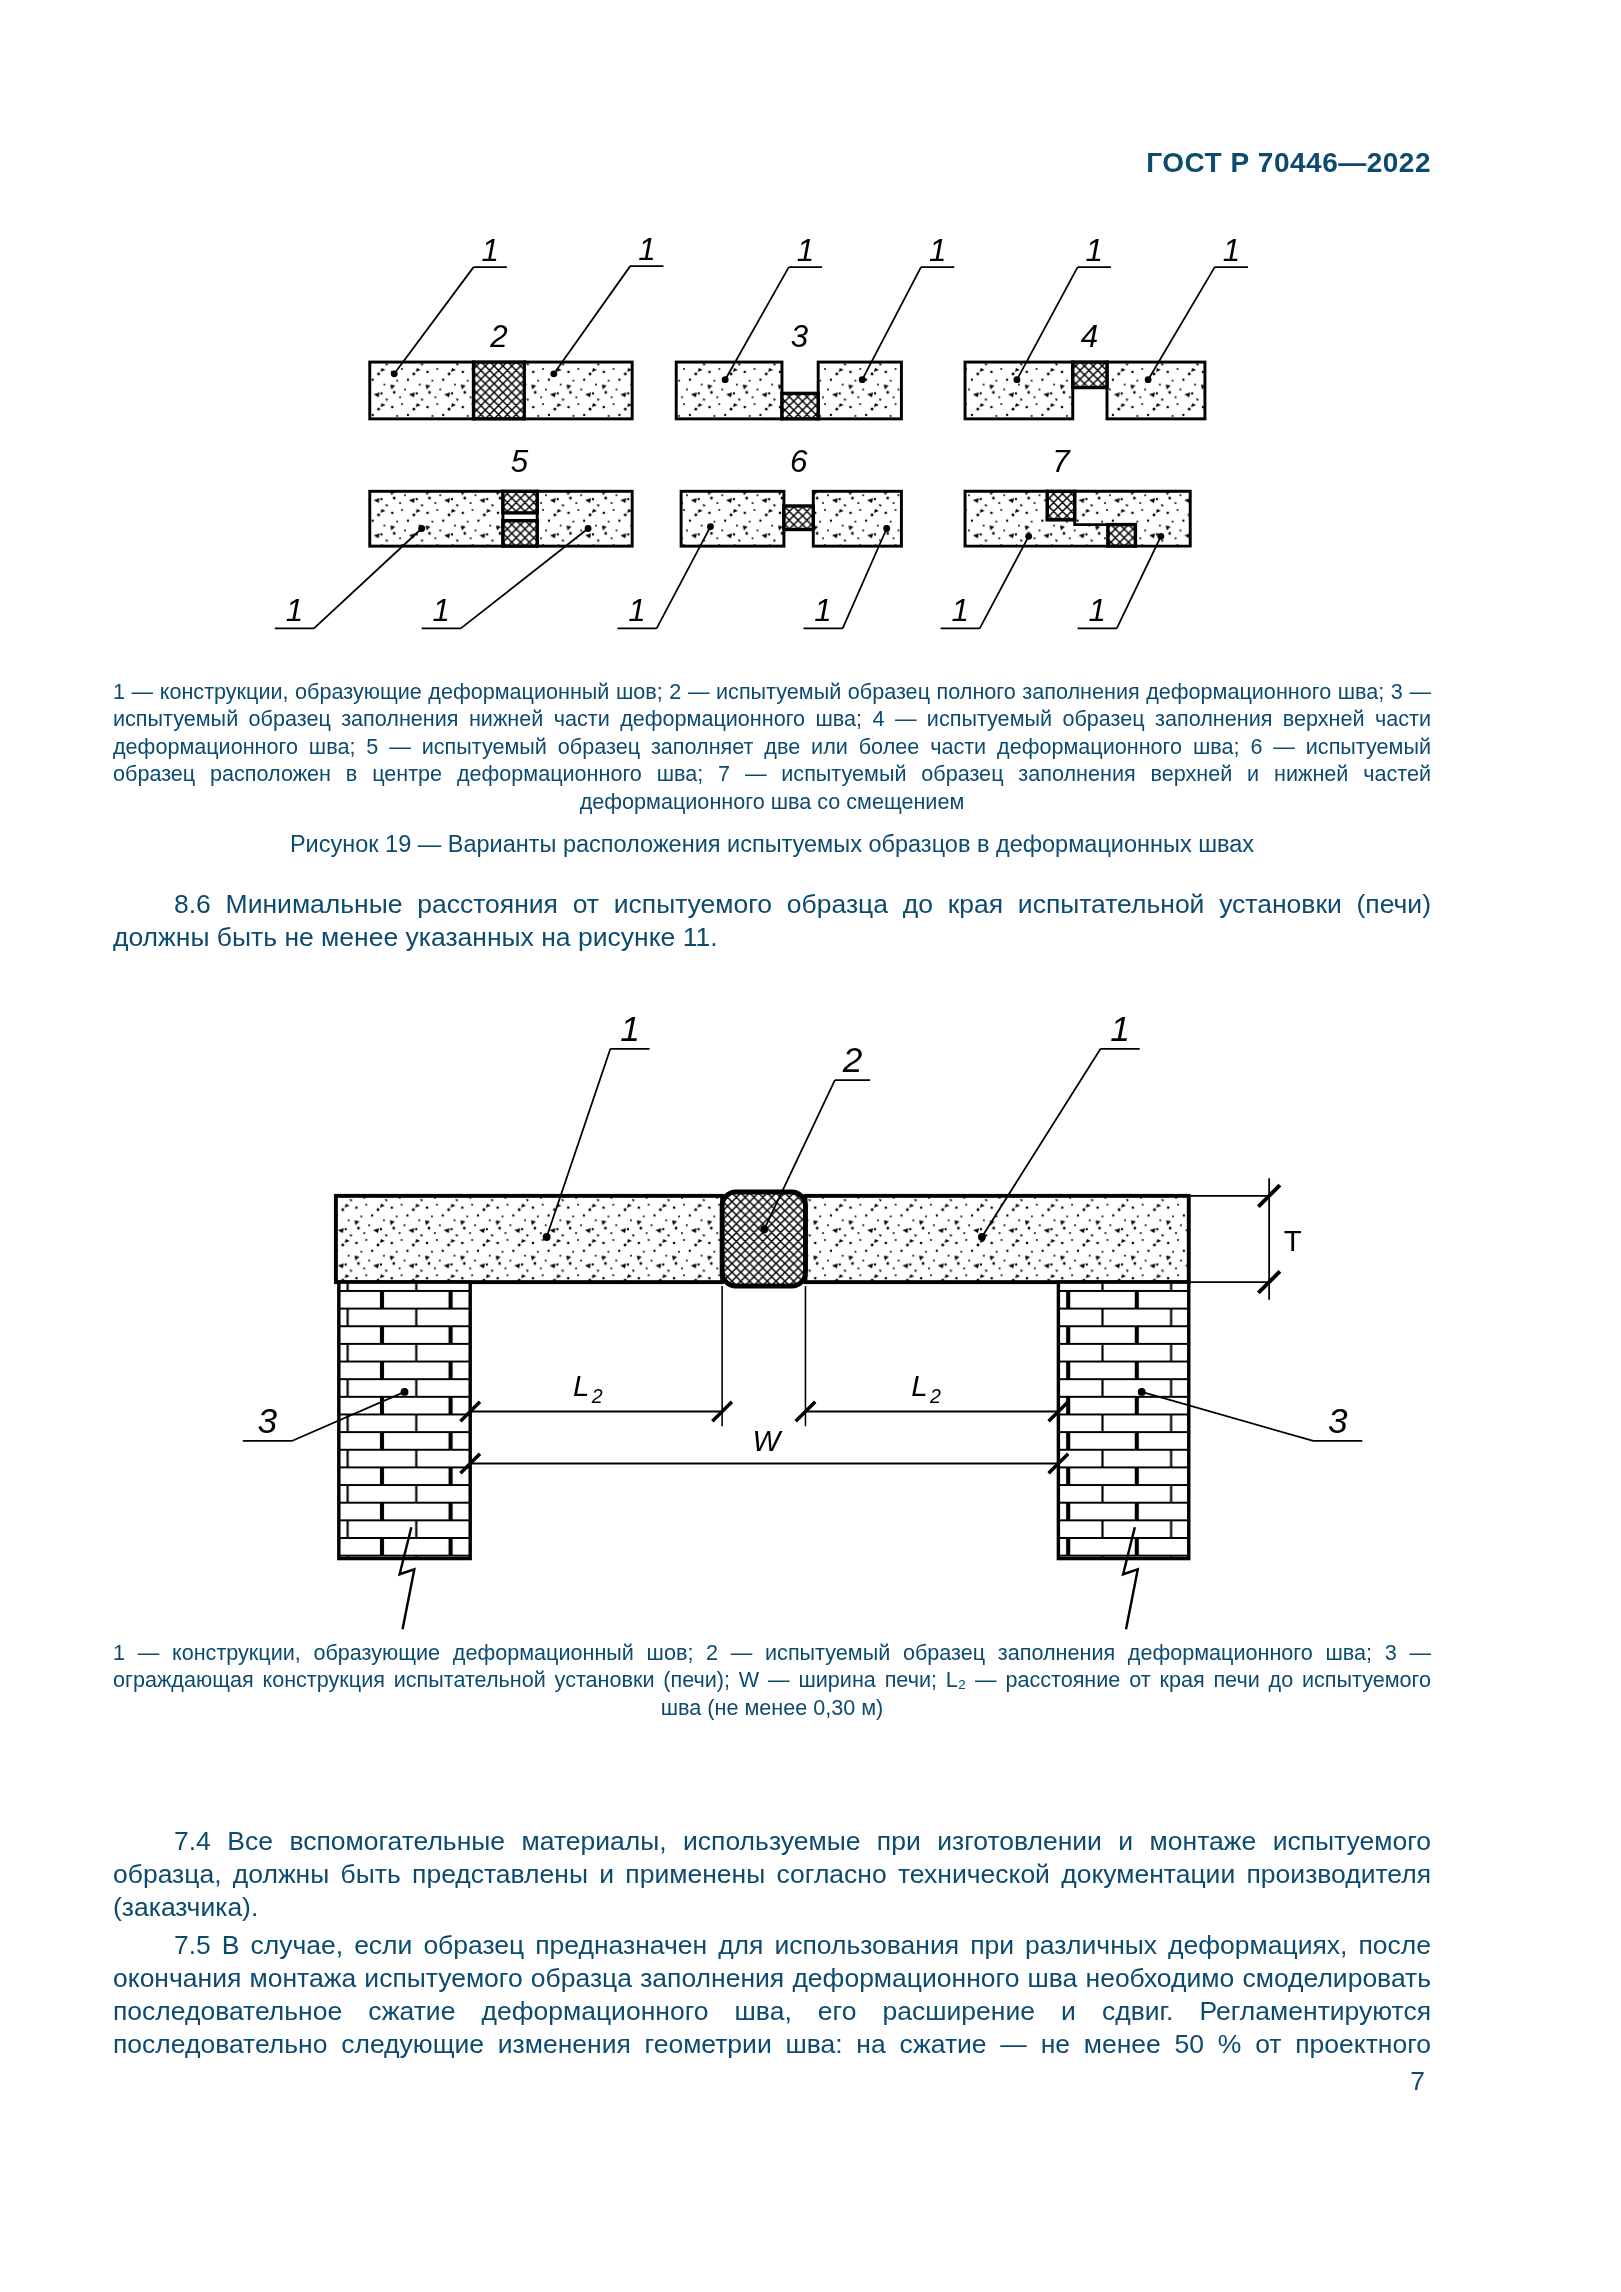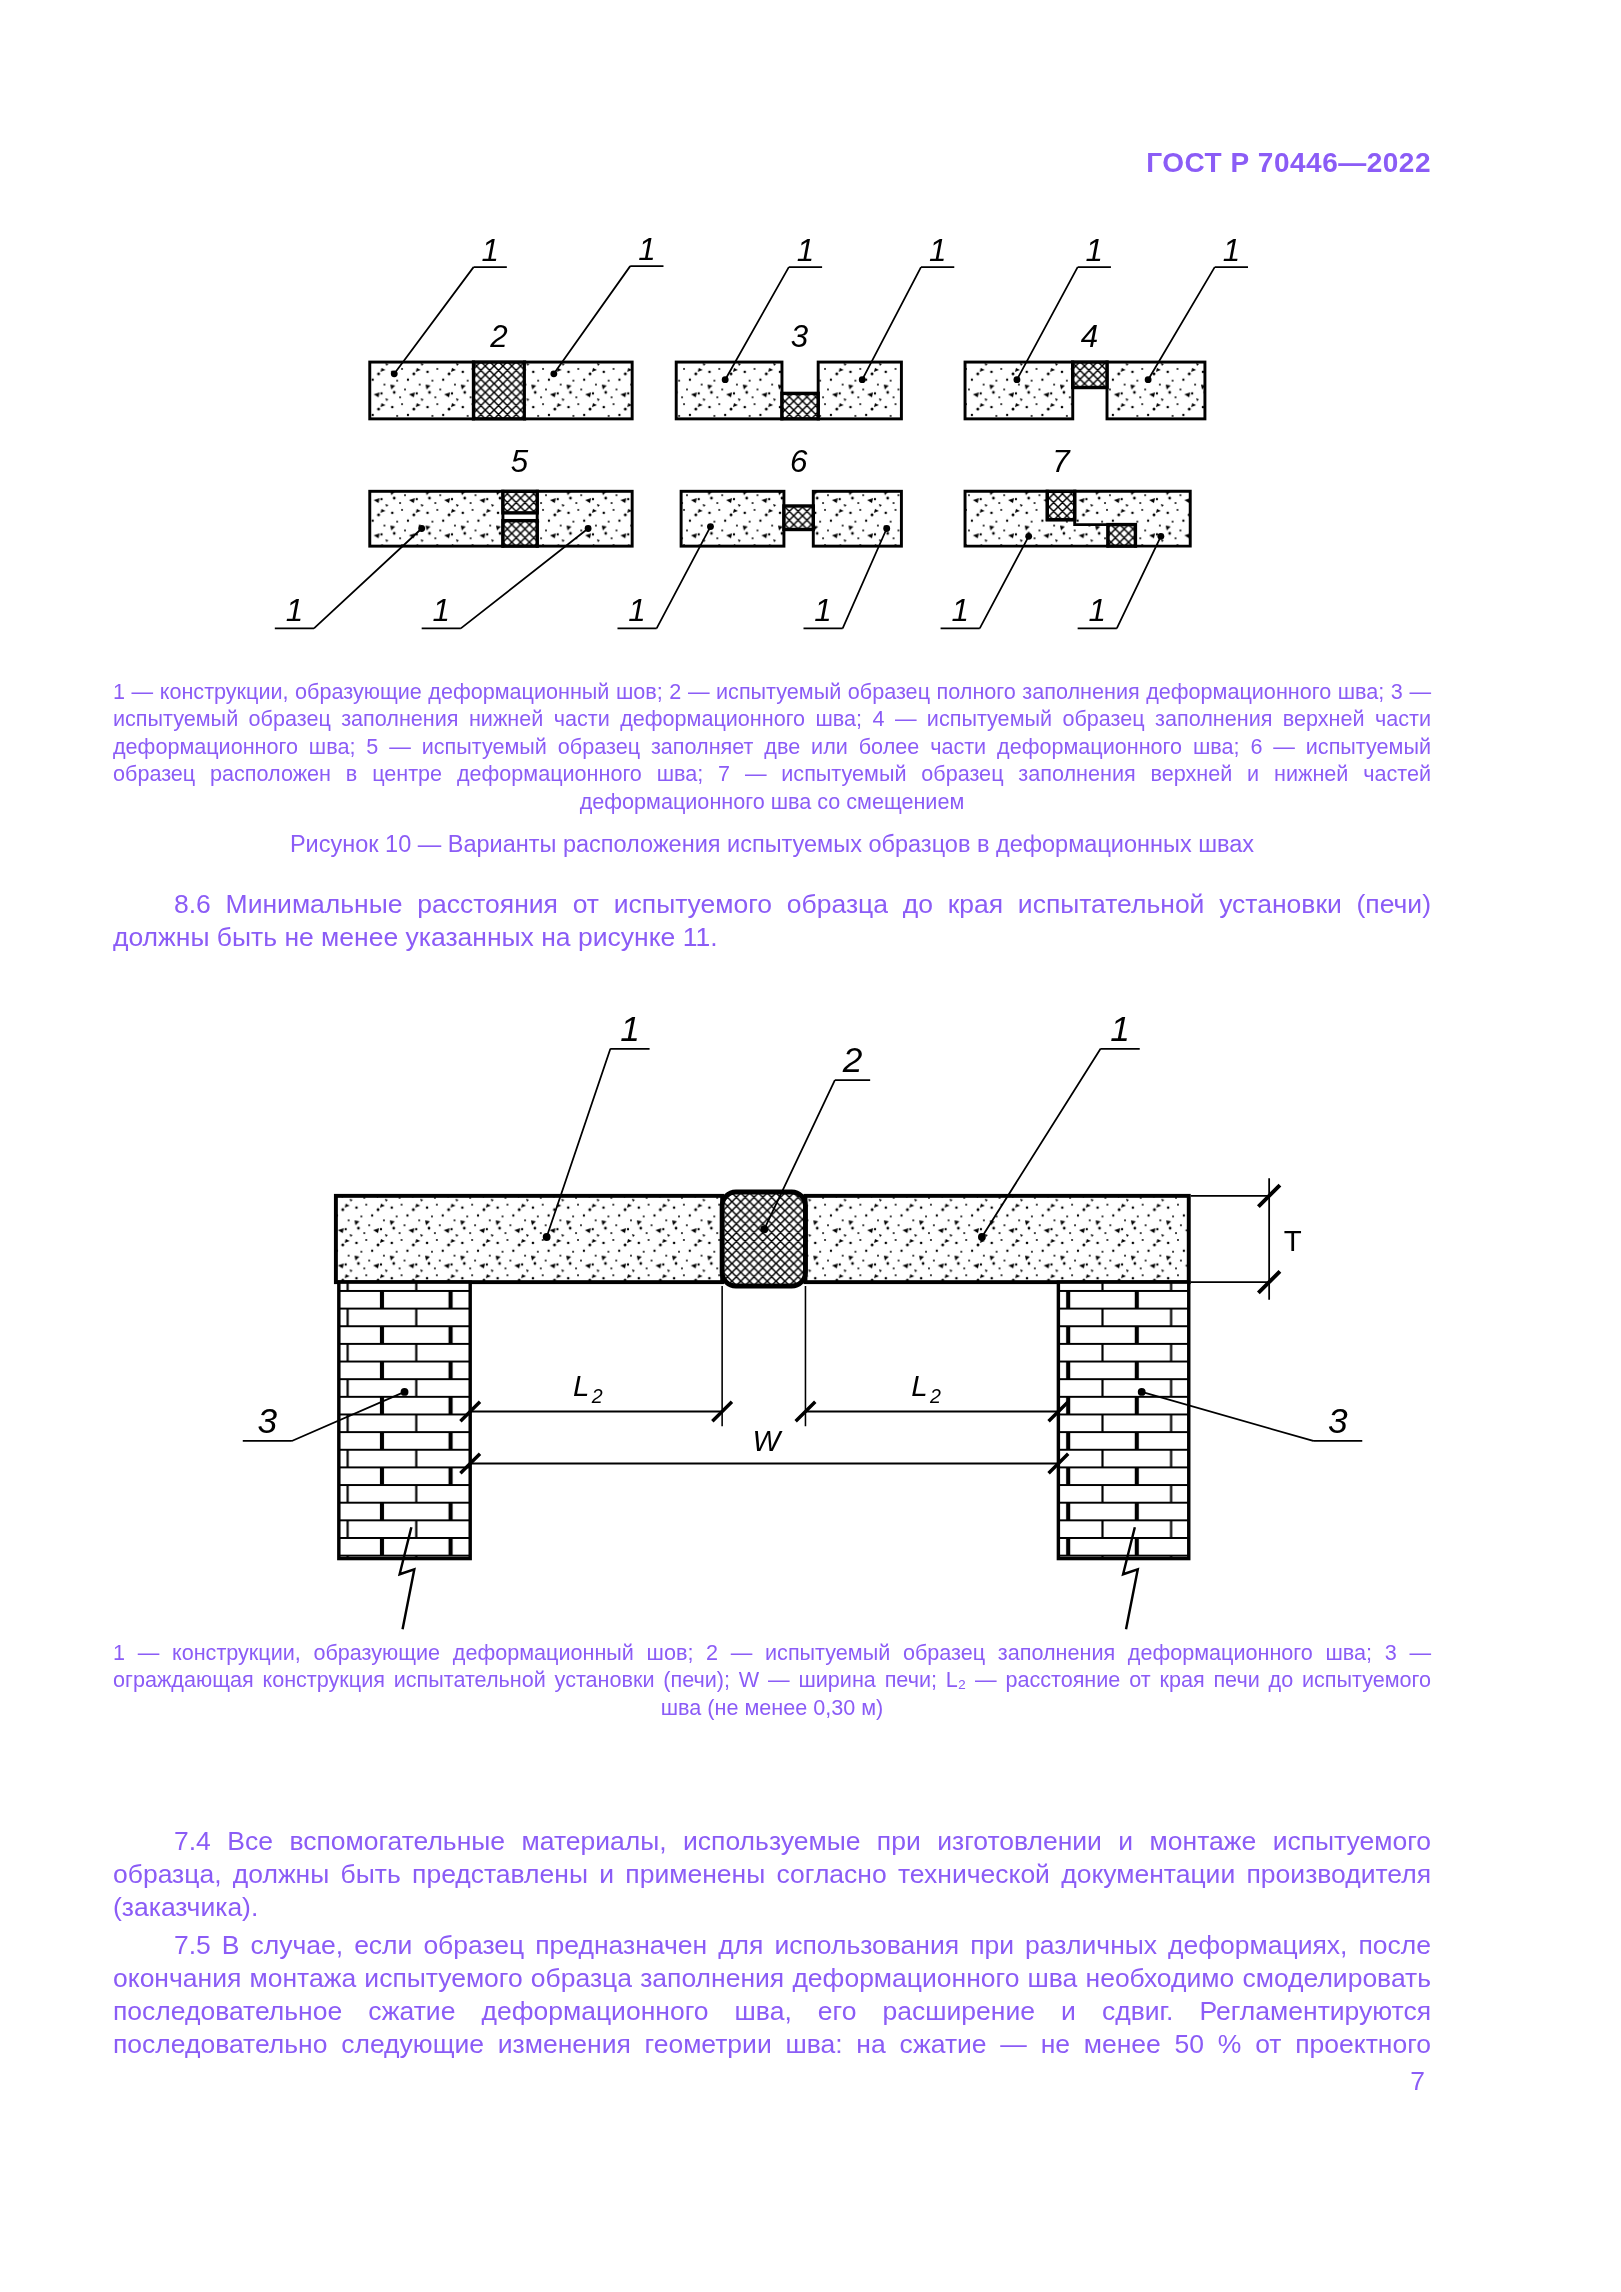--- a/index.html
+++ b/index.html
@@ -1,18 +1,18 @@
 <!DOCTYPE html>
 <html><head>
 <meta charset="utf-8">
 <style>
   html,body{margin:0;padding:0;background:#888;}
   .page{
     position:relative;width:1621px;height:2293px;background:#ffffff;
-    font-family:"Liberation Sans","DejaVu Sans",sans-serif;color:#8b5cf6;
+    font-family:"Liberation Sans","DejaVu Sans",sans-serif;color:#0c4a6e;
     margin:0 auto;overflow:hidden;
   }
   .doc-code{
     position:absolute;top:147px;right:190px;
     font-size:28px;font-weight:bold;letter-spacing:0.5px;
   }
   .fig10-svg{position:absolute;left:176px;top:225px;}
   .fig11-svg{position:absolute;left:176px;top:990px;}
   .legend{
     position:absolute;left:113px;width:1318px;
@@ -162,21 +162,21 @@
     </g>
     <text class="callout" x="120" y="404" text-anchor="middle">1</text>
     <text class="callout" x="270" y="404" text-anchor="middle">1</text>
     <text class="callout" x="470" y="404" text-anchor="middle">1</text>
     <text class="callout" x="660" y="404" text-anchor="middle">1</text>
     <text class="callout" x="800" y="404" text-anchor="middle">1</text>
     <text class="callout" x="940" y="404" text-anchor="middle">1</text>
   </svg>
 
   <div class="legend legend10">1 — конструкции, образующие деформационный шов; 2 — испытуемый образец полного заполнения деформационного шва; 3 — испытуемый образец заполнения нижней части деформационного шва; 4 — испытуемый образец заполнения верхней части деформационного шва; 5 — испытуемый образец заполняет две или более части деформационного шва; 6 — испытуемый образец расположен в центре деформационного шва; 7 — испытуемый образец заполнения верхней и нижней частей деформационного шва со смещением</div>
-  <div class="caption caption10">Рисунок 10 — Варианты расположения испытуемых образцов в деформационных швах</div>
+  <div class="caption caption10">Рисунок 19 — Варианты расположения испытуемых образцов в деформационных швах</div>
 
   <div class="para p73">8.6 Минимальные расстояния от испытуемого образца до края испытательной установки (печи) должны быть не менее указанных на рисунке 11.</div>
 
   <svg class="fig11-svg" width="1255" height="647" viewBox="0 0 1280 660">
     <defs>
       <pattern id="stip2" width="36" height="36" patternUnits="userSpaceOnUse">
         <rect width="36" height="36" fill="#fff"></rect>
         <circle cx="4" cy="6" r="1.3"></circle>
           <circle cx="14" cy="3" r="1"></circle>
         <circle cx="26" cy="8" r="1.5"></circle>

